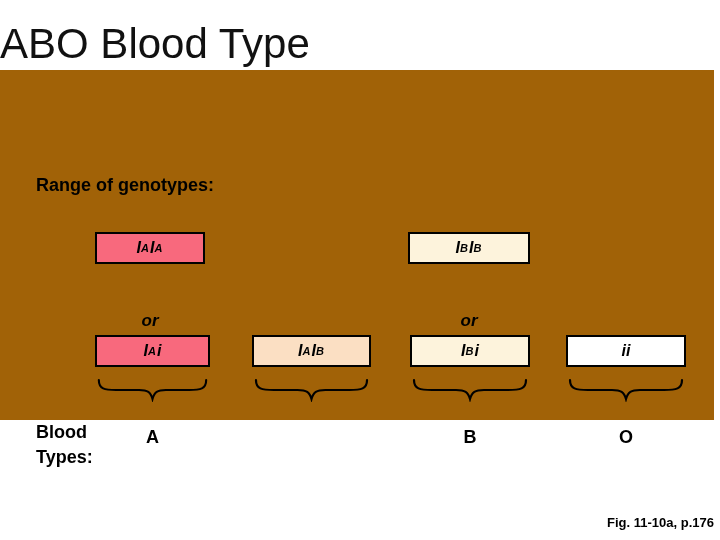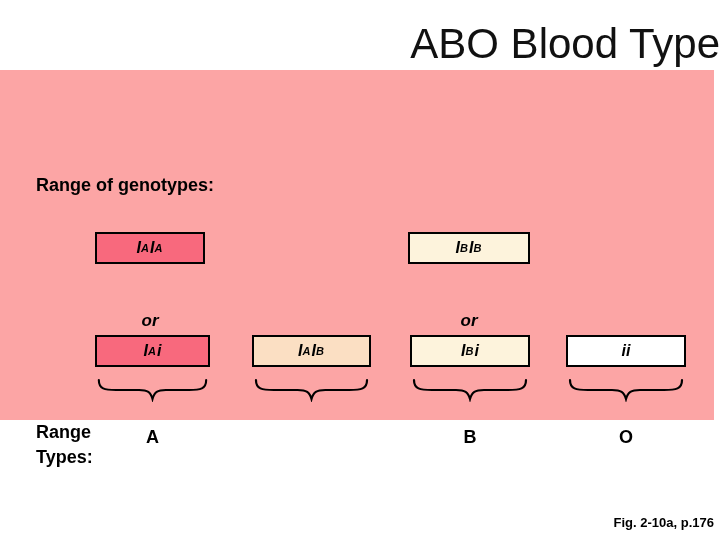--- a/index.html
+++ b/index.html
@@ -8,21 +8,21 @@
     position: relative;
     background: #ffffff;
     font-family: "Liberation Sans", sans-serif;
     color: #000;
     overflow: hidden;
   }
   .abs { position: absolute; }
 
   .slide-title {
     top: 20px; left: 0; width: 720px;
-    text-align: right;
+    text-align: left;
     font-size: 42px;
     font-weight: 400;
     color: #111;
     letter-spacing: 0px;
   }
 
   .panel {
     top: 70px; left: 0;
     width: 714px; height: 350px;
   }
@@ -92,21 +92,21 @@
   .fig-caption {
     top: 515px; right: 6px;
     font-size: 13px; font-weight: 700;
   }
 </style>
 </head>
 <body>
 
 <div class="abs slide-title">ABO Blood Type</div>
 
-<div class="abs panel" style="background-color: #fca5a5;">
+<div class="abs panel" style="background-color: #a16207;">
 
   <div class="abs heading">Range of genotypes:</div>
 
   <div class="abs gbox row1 box-iaia" style="background-color: rgb(248, 105, 125);">
       <i>I</i>
       <sup>A</sup>
       <i>I</i>
       <sup>A</sup>
     </div>
   <div class="abs gbox row1 box-ibib" style="background-color: rgb(253, 243, 220);">
@@ -153,20 +153,20 @@
     <svg viewBox="0 0 120 26" preserveAspectRatio="none">
         <path d="M4,4 C4,13 10,14 22,14 L46,14 C55,14 58,16 60,23 C62,16 65,14 74,14 L98,14 C110,14 116,13 116,4" fill="none" stroke="#000" stroke-width="2.2" stroke-linecap="round"></path>
       </svg>
   </div>
   <div class="abs brace brace-4">
     <svg viewBox="0 0 120 26" preserveAspectRatio="none">
         <path d="M4,4 C4,13 10,14 22,14 L46,14 C55,14 58,16 60,23 C62,16 65,14 74,14 L98,14 C110,14 116,13 116,4" fill="none" stroke="#000" stroke-width="2.2" stroke-linecap="round"></path>
       </svg>
   </div>
 
-  <div class="abs blood-types-label">Range Types:</div>
+  <div class="abs blood-types-label">Blood Types:</div>
   <div class="abs type-letter type-a">A</div>
   <div class="abs type-letter type-b">B</div>
   <div class="abs type-letter type-o">O</div>
 
 </div>
 
-<div class="abs fig-caption">Fig. 2-10a, p.176</div>
+<div class="abs fig-caption">Fig. 11-10a, p.176</div>
 
 </body></html>

